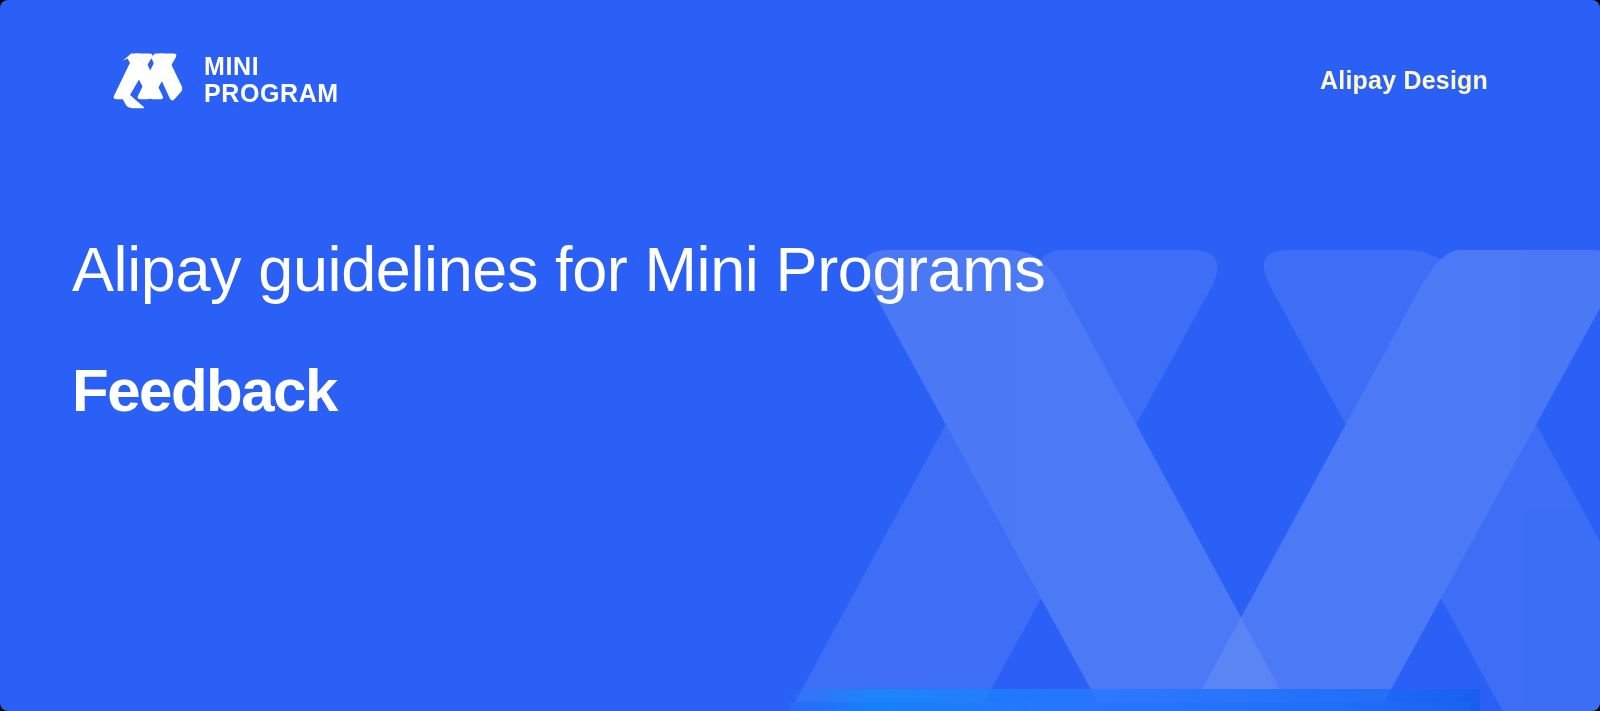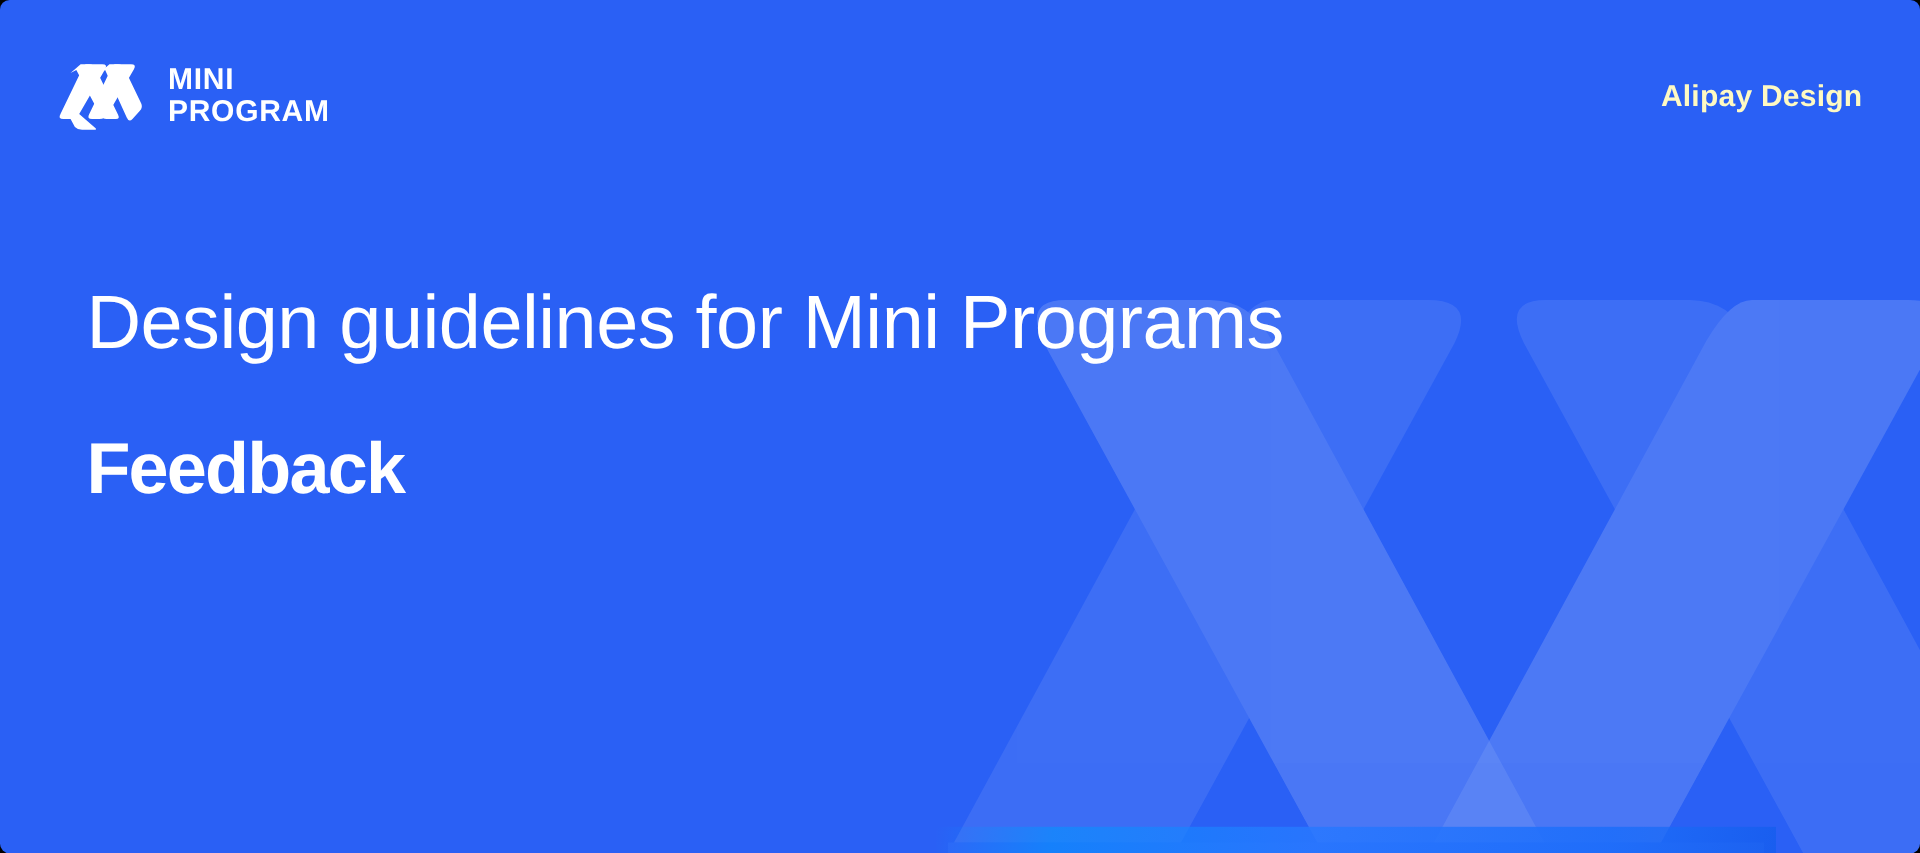--- a/index.html
+++ b/index.html
@@ -31,21 +31,21 @@
     overflow:hidden;
   }
   .watermark svg { display:block; width:100%; height:100%; }
 
   
   .header {
     position:absolute;
     left:0; top:0;
     width:100%;
     height:160px;
-    padding:0 48px;
+    padding:0 112px;
     display:flex;
     align-items:center;
     justify-content:space-between;
   }
 
   .brand {
     display:flex;
     align-items:center;
     gap:20px;
   }
@@ -169,20 +169,20 @@
       <span class="brand-word">
         <div>MINI</div>
         <div>PROGRAM</div>
       </span>
     </div>
 
     <div class="org-name">Alipay Design</div>
   </div>
 
   <div class="copy">
-    <div class="subtitle">Design guidelines for Mini Programs</div>
+    <div class="subtitle">Alipay guidelines for Mini Programs</div>
     <div class="title">Feedback</div>
   </div>
 
   <div class="artifact-lip"></div>
   <div class="artifact"></div>
 
 </div>
 
 </body></html>

